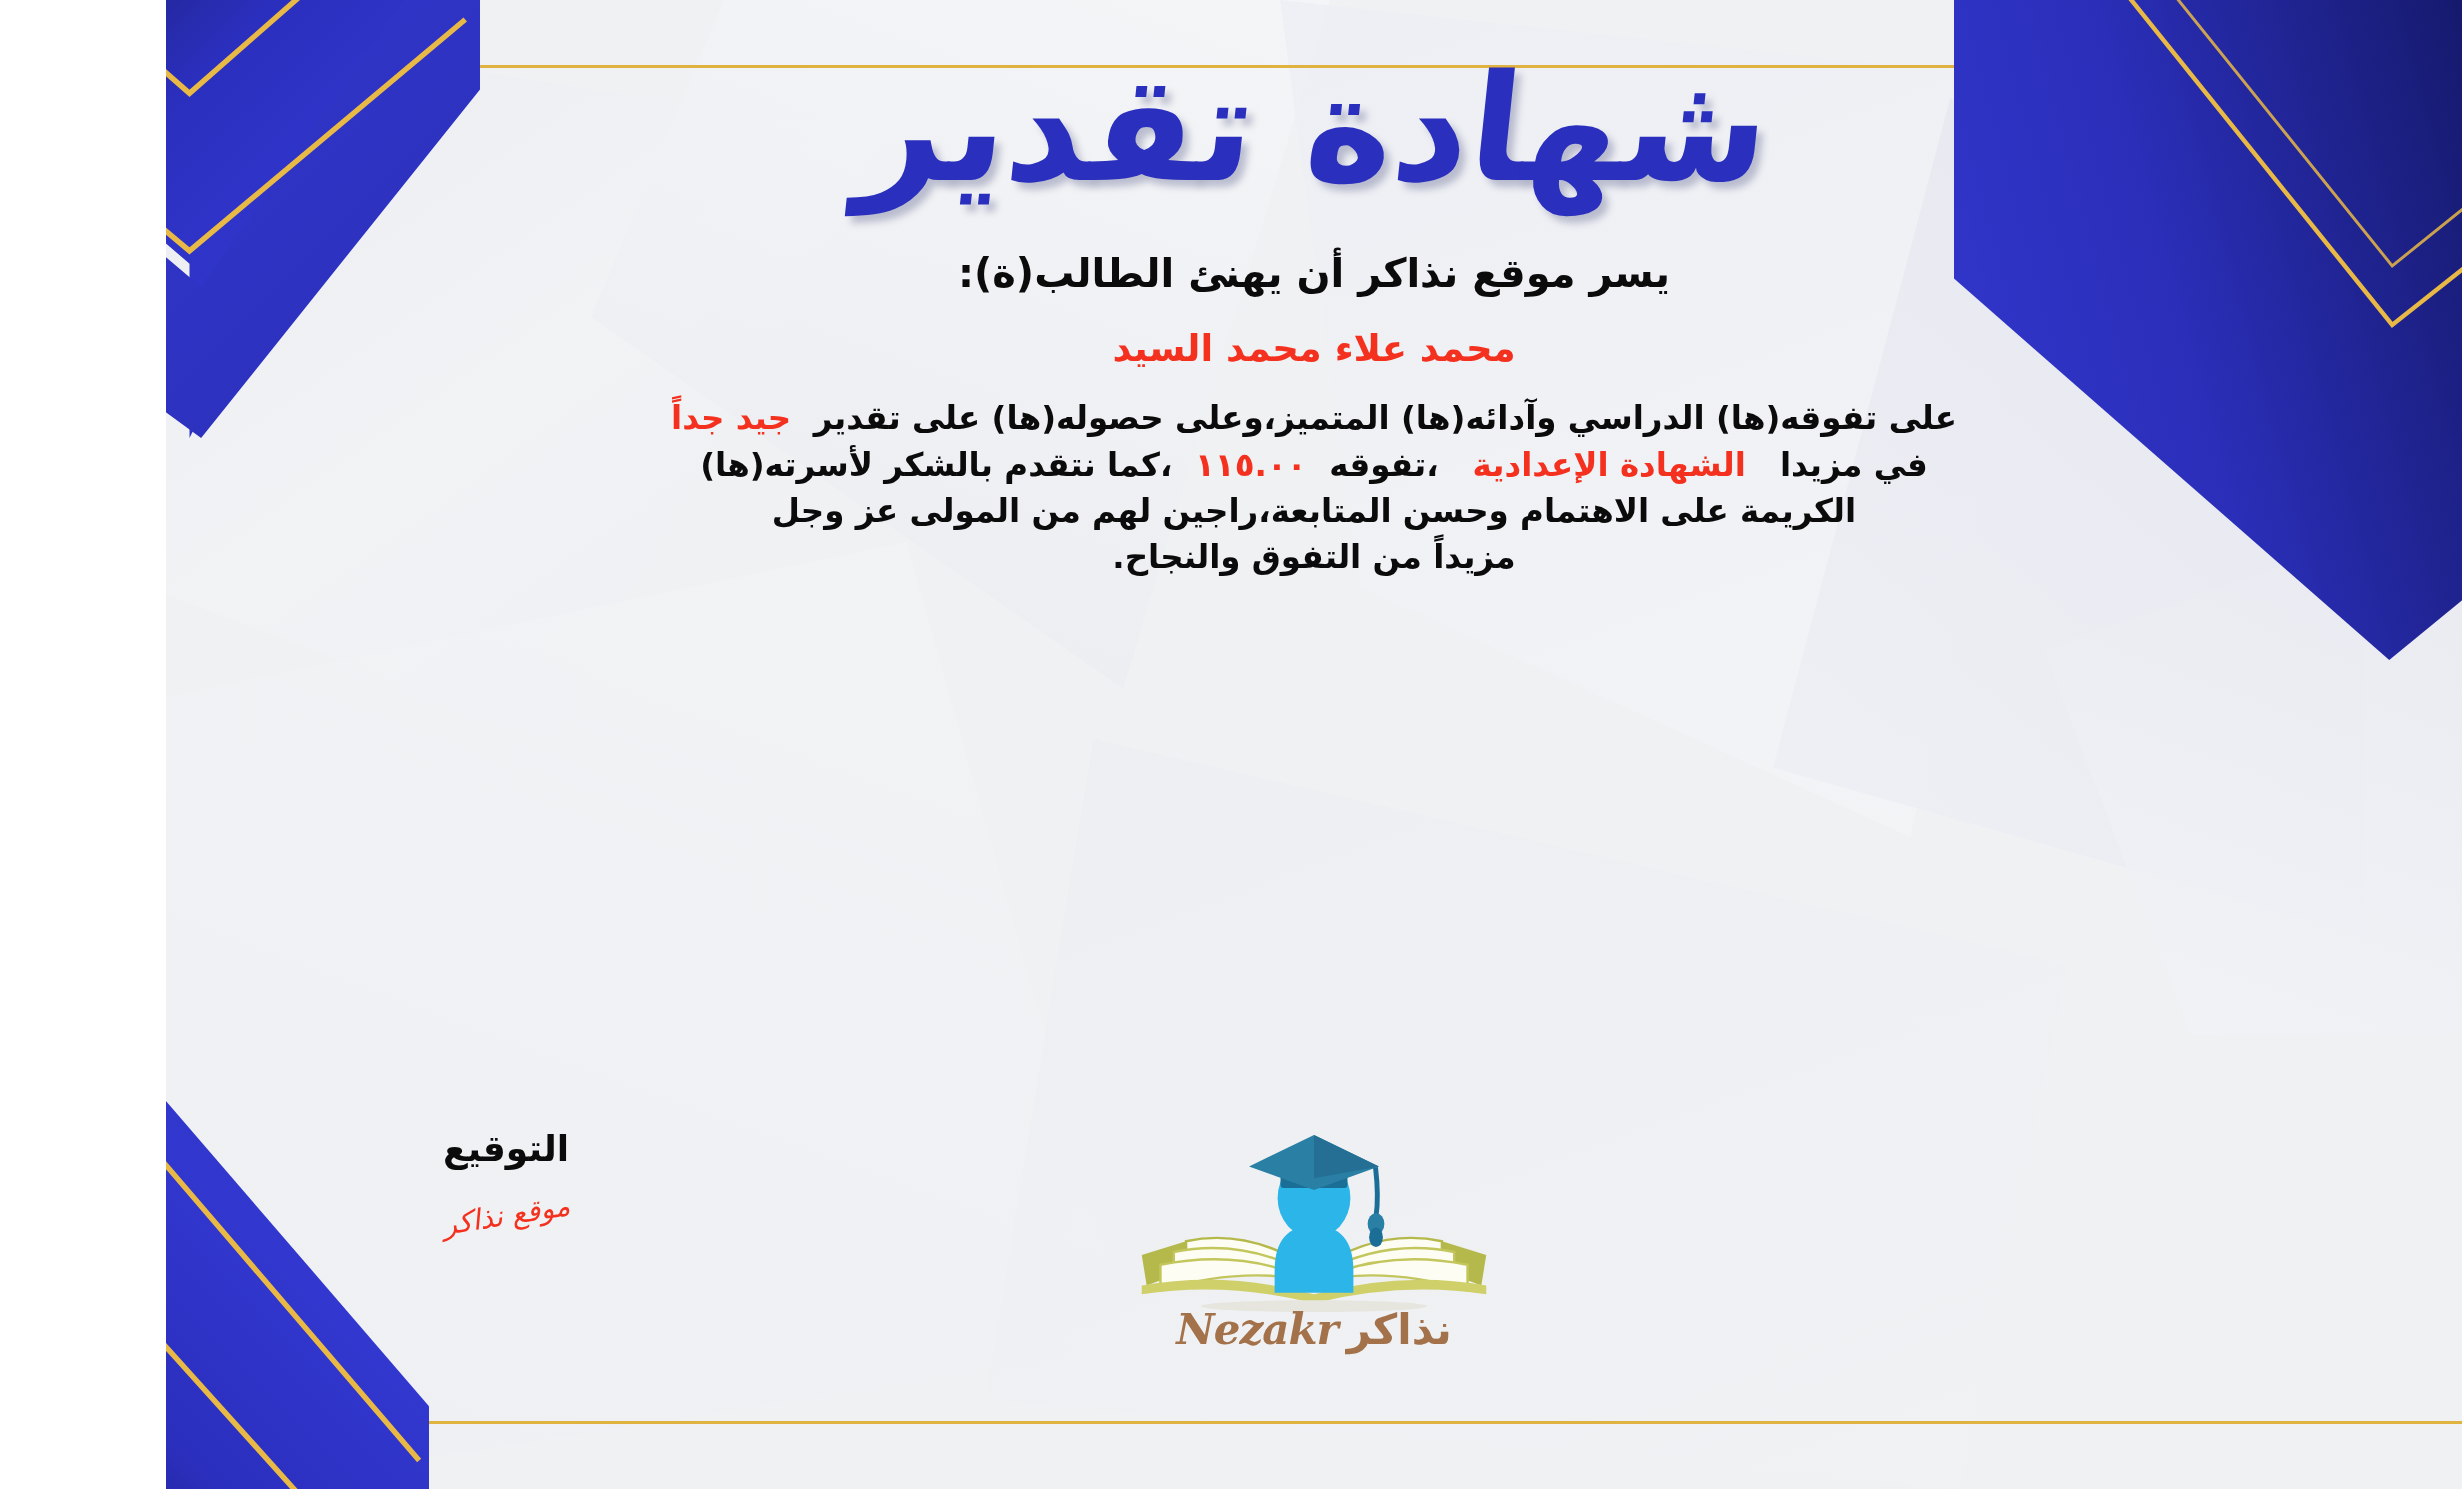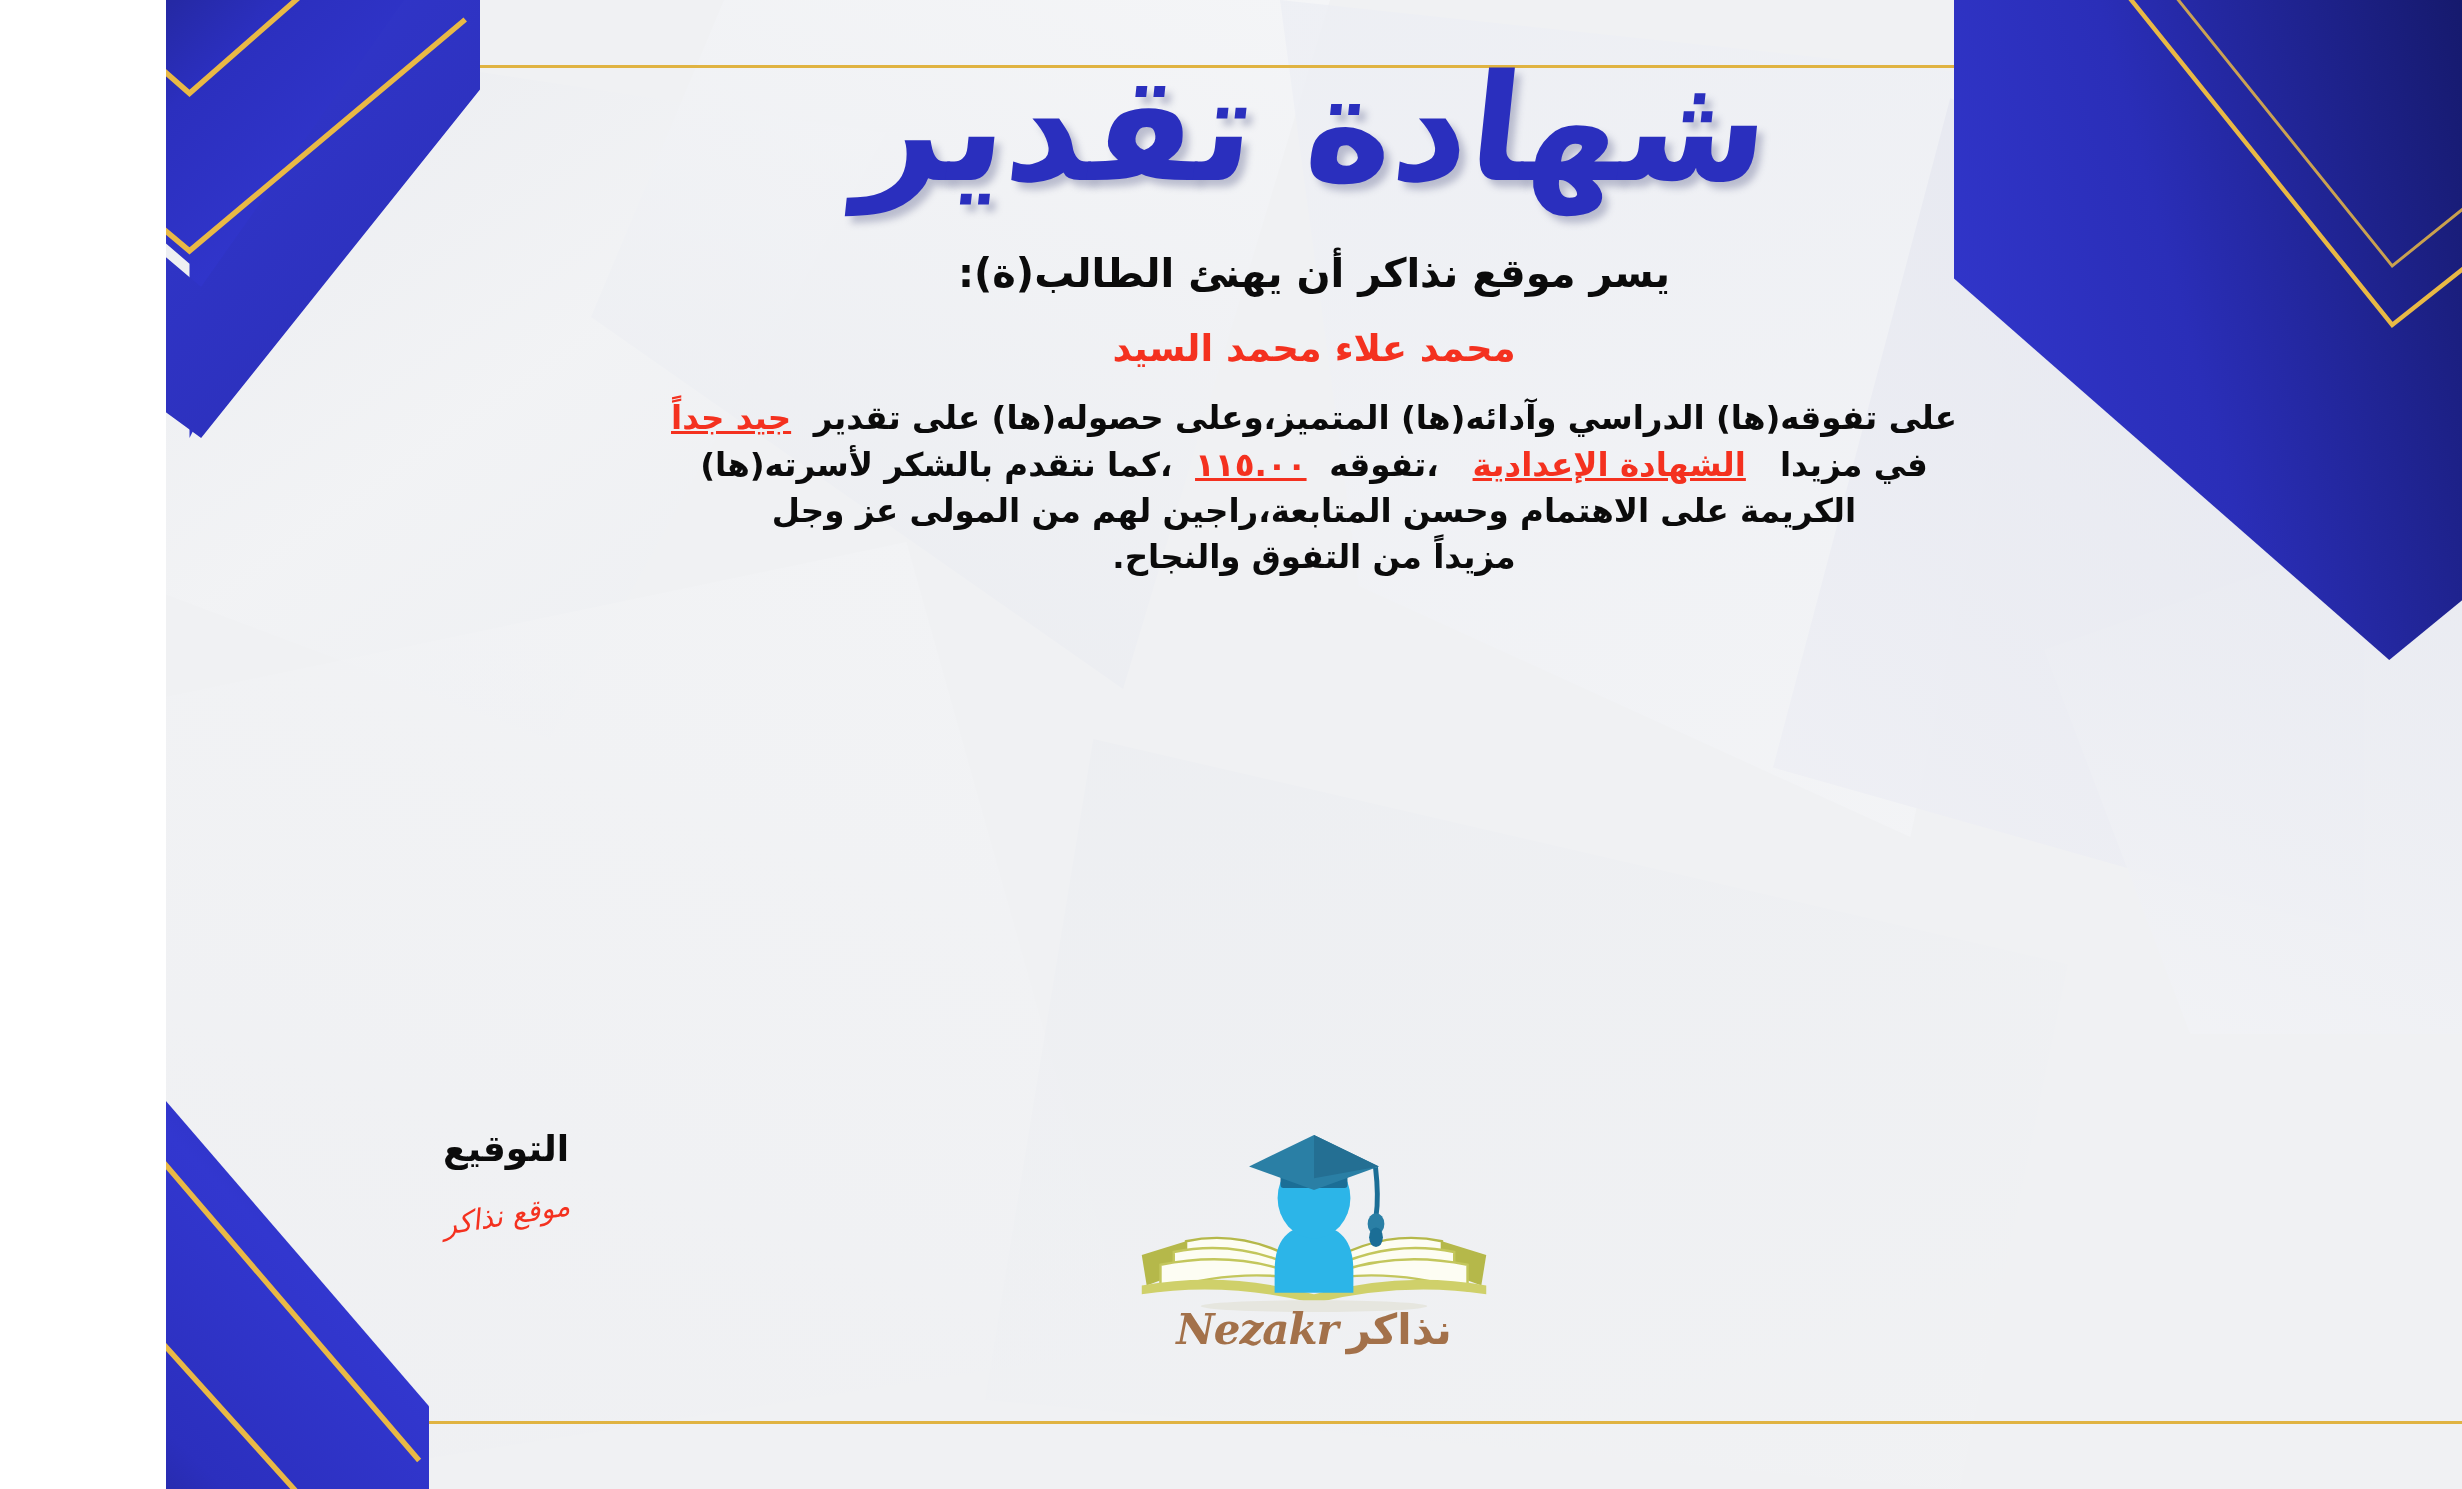--- a/index.html
+++ b/index.html
@@ -127,21 +127,21 @@
 
   .body-block{
     margin-top:25.6px;
     width:100%;
     direction:rtl;
     text-align:center;
     font-size:32.5px; font-weight:700; color:#0b0b0b;
     line-height:1.42;
   }
   .body-block .ln{ display:block; white-space:nowrap; }
-  .hl-red{ color:#f4311f;text-decoration:underline; }
+  .hl-red{ color:#f4311f; }
   .sp-wide{ display:inline-block; width:34px; }
   .sp-mid{ display:inline-block; width:22.7px; }
 
   
   .footer{
     position:absolute; left:0; right:0; bottom:126px;
     height:236px;
   }
   .sign-area{
     position:absolute; left:368px; top:0; width:276px; text-align:center;

